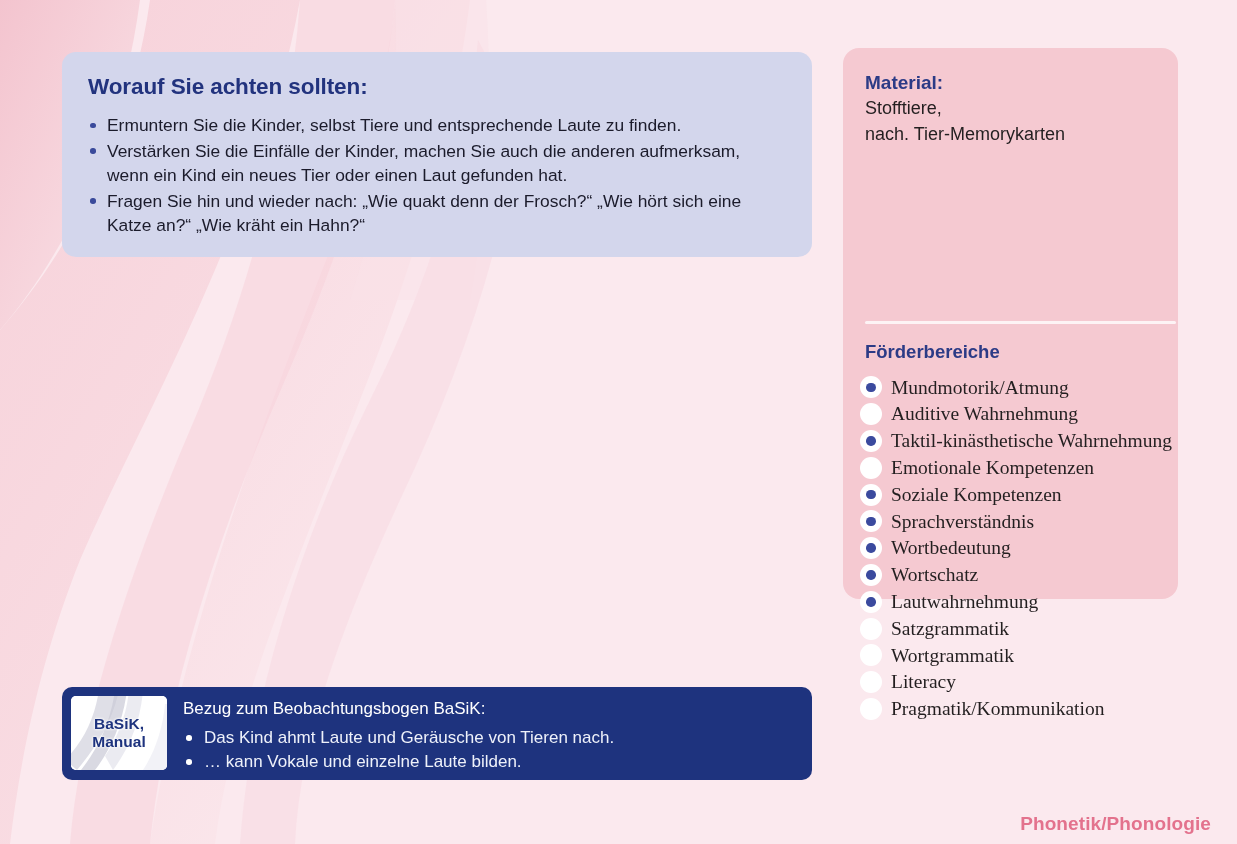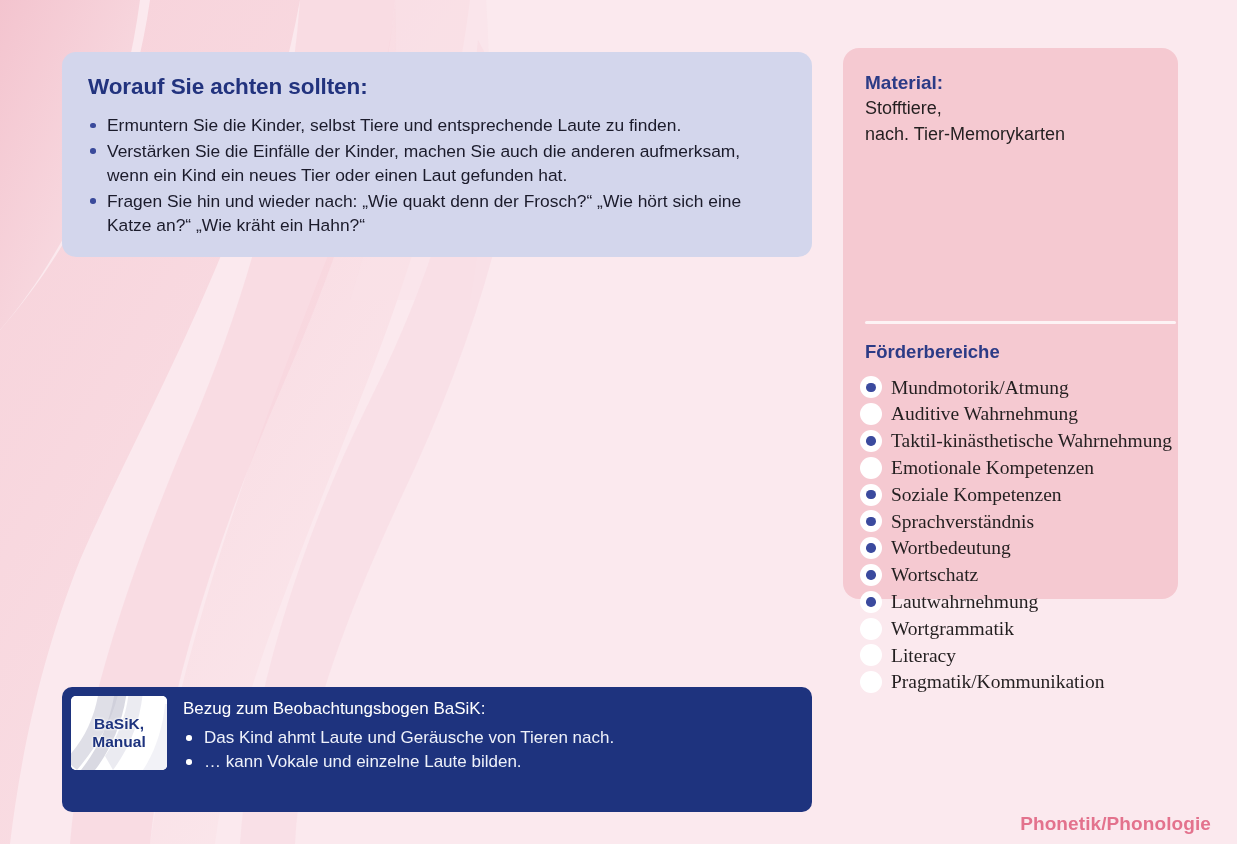--- a/index.html
+++ b/index.html
@@ -114,21 +114,21 @@
     font-family:"Liberation Serif", serif;
     font-size:19.5px;
     color:#231f20;
     white-space:nowrap;
     line-height:1;
   }
 
   
   .panel-basik {
     position:absolute;
-    left:62px; top:687px; width:750px; height:125px;
+    left:62px; top:687px; width:750px; height:93px;
     background:#1e337e;
     border-radius:10px;
     display:flex;
     align-items:flex-start;
     padding:9px 0 0 9px;
   }
   .basik-logo {
     flex:0 0 auto;
     width:96px; height:74px;
     background:#ffffff;
@@ -277,20 +277,24 @@
         <li class="foerder-item">
           <span class="radio on"></span>
           <span class="foerder-label">Wortschatz</span>
         </li>
         <li class="foerder-item">
           <span class="radio on"></span>
           <span class="foerder-label">Lautwahrnehmung</span>
         </li>
         <li class="foerder-item">
           <span class="radio"></span>
+          <span class="foerder-label">Satzgrammatik</span>
+        </li>
+        <li class="foerder-item">
+          <span class="radio"></span>
           <span class="foerder-label">Wortgrammatik</span>
         </li>
         <li class="foerder-item">
           <span class="radio"></span>
           <span class="foerder-label">Literacy</span>
         </li>
         <li class="foerder-item">
           <span class="radio"></span>
           <span class="foerder-label">Pragmatik/Kommunikation</span>
         </li>

